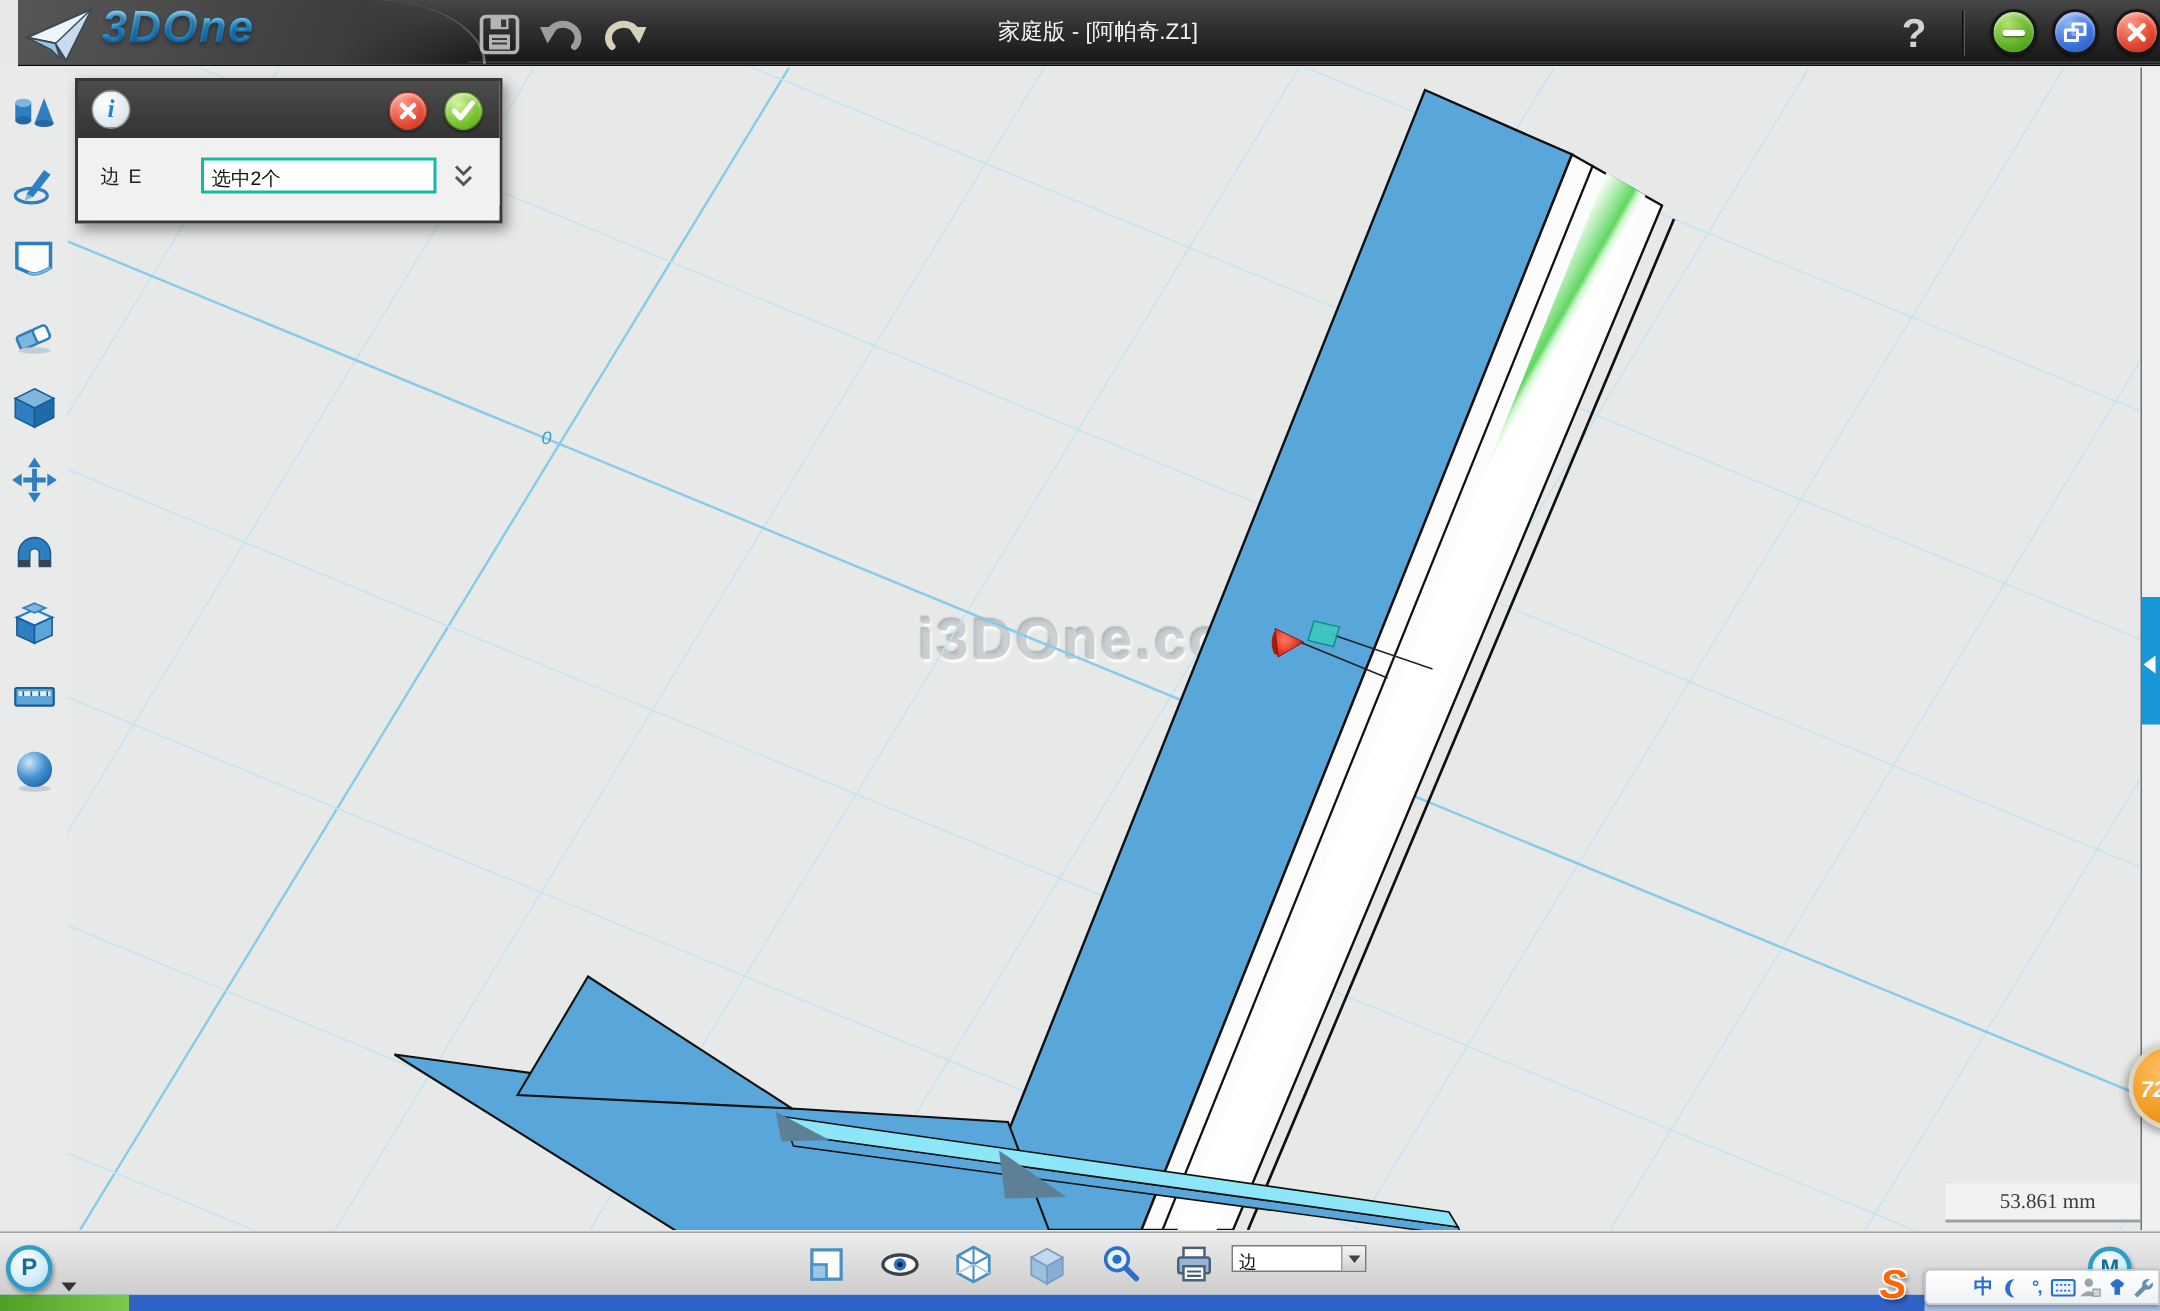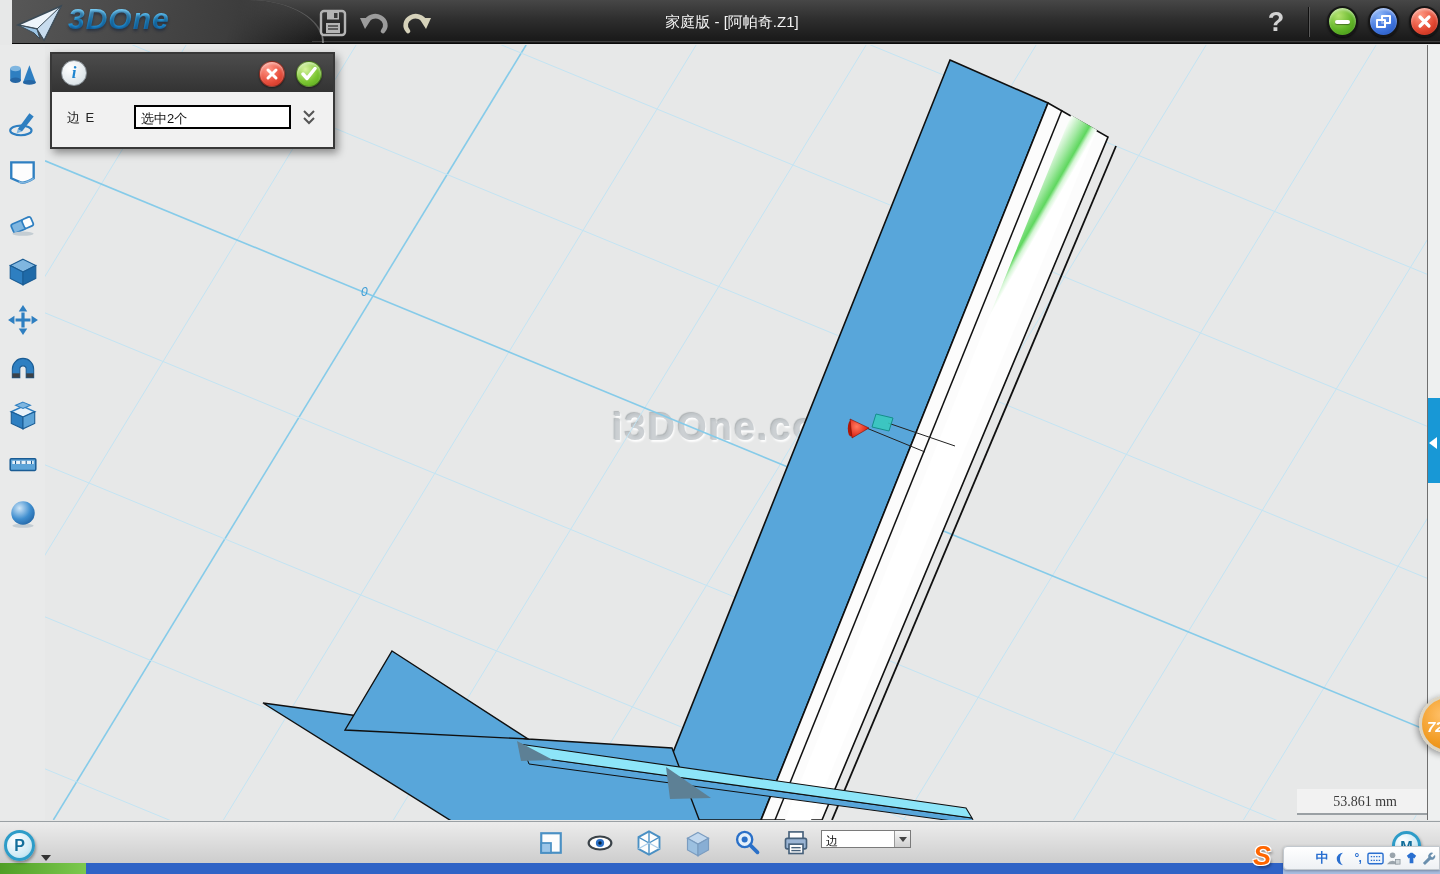--- a/index.html
+++ b/index.html
@@ -58,21 +58,21 @@
     background:radial-gradient(circle at 35% 30%,#ffffff,#dfe6ea 70%,#b8c2c8);border:1px solid #8a9298;
     text-align:center;line-height:24px;font-family:"Liberation Serif",serif;font-style:italic;font-weight:bold;
     font-size:17px;color:#1f86d0}
   .dlg-btn{position:absolute;top:7px;width:26px;height:26px;border-radius:50%;cursor:pointer;
     border:1px solid rgba(0,0,0,.35);box-shadow:inset 0 2px 3px rgba(255,255,255,.55),0 1px 2px rgba(0,0,0,.5);
     display:flex;align-items:center;justify-content:center}
   .dlg-btn.cancel{left:207px;background:radial-gradient(circle at 35% 30%,#ff9a8a,#e8503e 55%,#c22818)}
   .dlg-btn.ok{left:244px;background:radial-gradient(circle at 35% 30%,#d8f4a0,#7cc632 55%,#4d9e14)}
   .dlg-body{position:absolute;left:0;top:38px;width:100%;height:45px;background:#f1f1f1}
   .dlg-label{position:absolute;left:15px;top:17px;font-size:13px;color:#222;letter-spacing:1px}
-  .dlg-input{position:absolute;left:82px;top:13px;width:157px;height:24px;background:#fff;border:2px solid #000000;
+  .dlg-input{position:absolute;left:82px;top:13px;width:157px;height:24px;background:#fff;border:2px solid #14b8a6;
     font-size:13px;color:#111;padding:3px 0 0 5px;cursor:text}
   .dlg-expand{position:absolute;left:246px;top:13px;width:22px;height:24px;display:flex;align-items:center;justify-content:center;cursor:pointer}
 
   
   .right-col{position:absolute;left:1427px;top:45px;width:13px;height:775px;background:#eef0f0;border-left:1px solid #6f6f6f;z-index:9}
   .right-handle{position:absolute;left:1428px;top:398px;width:12px;height:85px;background:#1898d6;cursor:pointer;z-index:10}
   .right-handle .tri{position:absolute;left:1px;top:39px;width:0;height:0;
     border-top:6px solid transparent;border-bottom:6px solid transparent;border-right:8px solid #fff}
   .orange-badge{position:absolute;left:1419px;top:695px;width:58px;height:58px;border-radius:50%;z-index:11;cursor:pointer;
     background:radial-gradient(circle at 38% 32%,#ffc068,#f19a20 60%,#e07f08);border:3px solid #dcd4c2;

